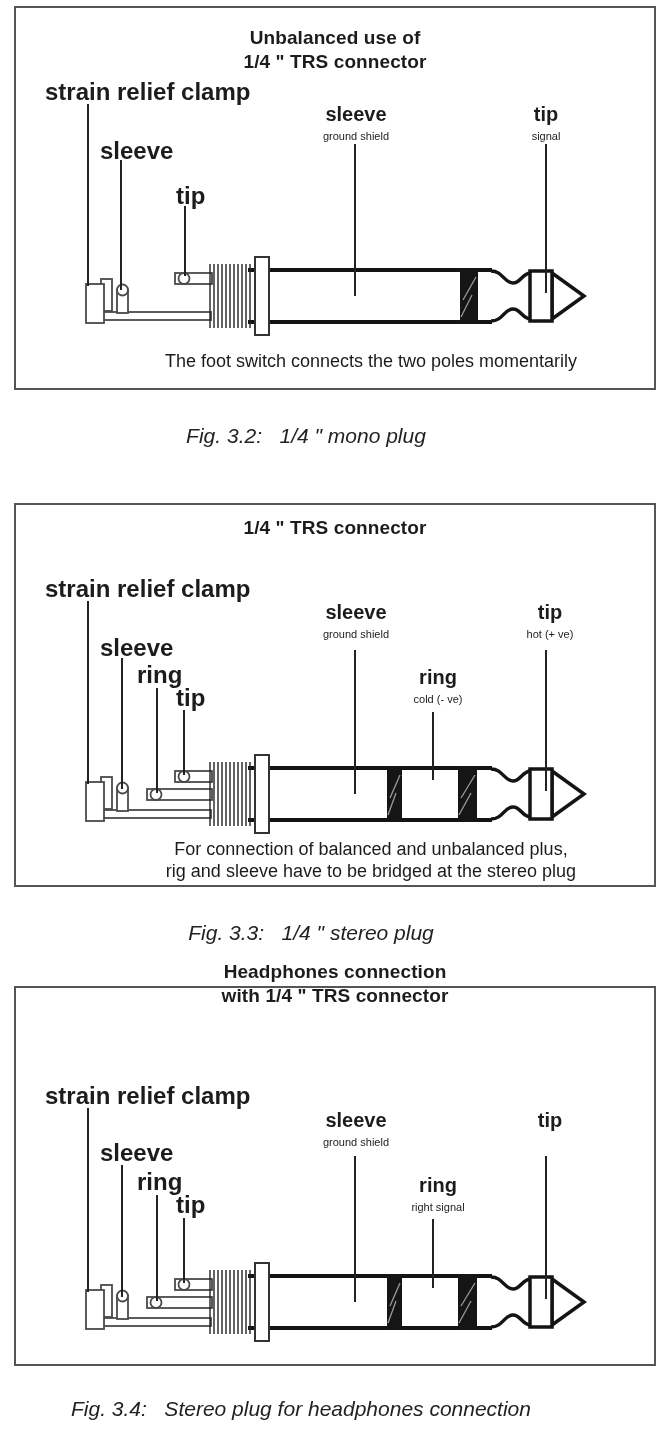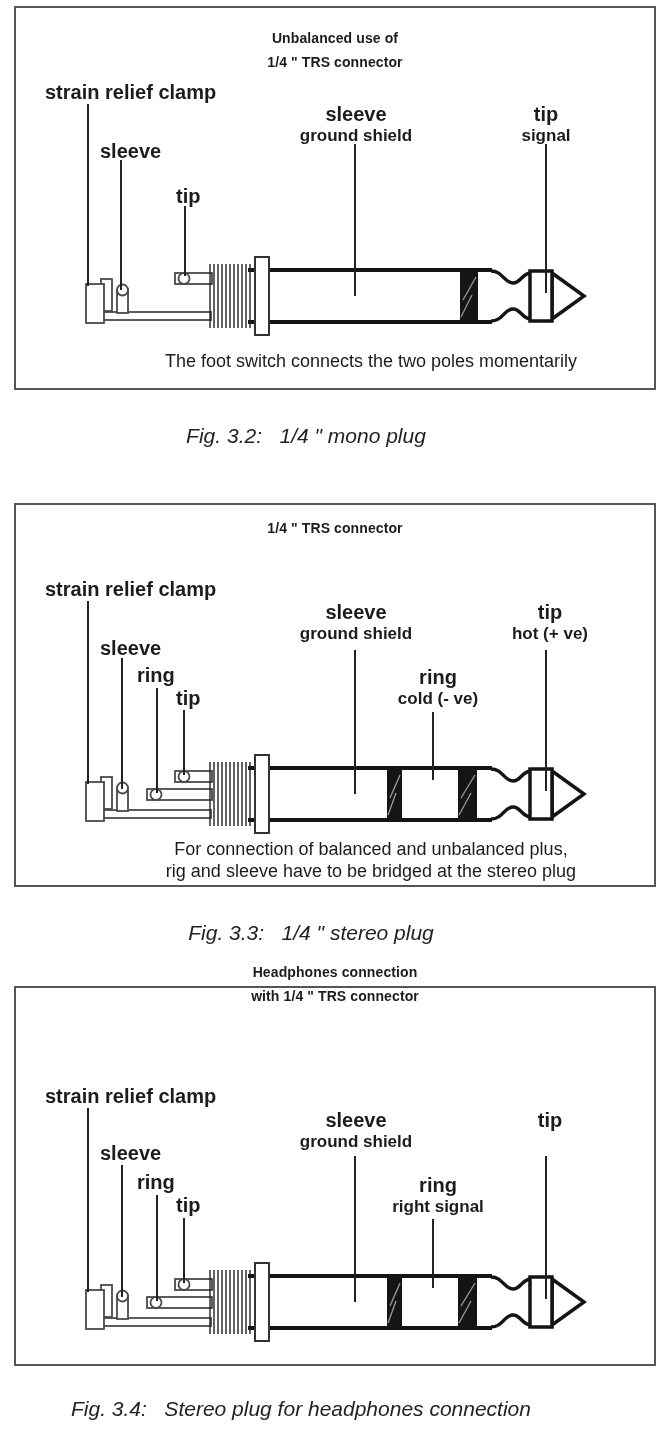--- a/index.html
+++ b/index.html
@@ -2,25 +2,25 @@
 <html><head>
 <meta charset="utf-8">
 <style>
   html,body{margin:0;padding:0;background:#ffffff;}
   #page{
     position:relative;width:670px;height:1432px;background:#ffffff;overflow:hidden;
     font-family:"Liberation Sans","DejaVu Sans",sans-serif;color:#1c1c1c;
   }
   .figbox{position:absolute;left:14px;width:638px;border:2px solid #555;background:#fff;}
   .title{position:absolute;left:14px;width:642px;text-align:center;font-weight:bold;
-         font-size:14px;line-height:24px;letter-spacing:.1px;}
-  .lbl{position:absolute;font-weight:bold;font-size:20px;line-height:24px;white-space:nowrap;}
+         font-size:19px;line-height:24px;letter-spacing:.1px;}
+  .lbl{position:absolute;font-weight:bold;font-size:24px;line-height:24px;white-space:nowrap;}
   .lblgrp{position:absolute;width:200px;text-align:center;white-space:nowrap;}
   .lblgrp .main{font-weight:bold;font-size:20px;line-height:24px;}
-  .lblgrp .sub{font-weight:bold;font-size:17px;line-height:20px;}
+  .lblgrp .sub{font-weight:normal;font-size:11px;line-height:20px;}
   .note{position:absolute;left:14px;width:642px;text-align:center;font-size:18px;line-height:22px;padding-left:36px;}
   .figcap{position:absolute;text-align:center;font-style:italic;font-size:21px;line-height:25px;
           white-space:pre;color:#222;}
   #art{position:absolute;left:0;top:0;width:670px;height:1432px;}
 </style>
 </head>
 <body>
 
 <div id="page">
 

